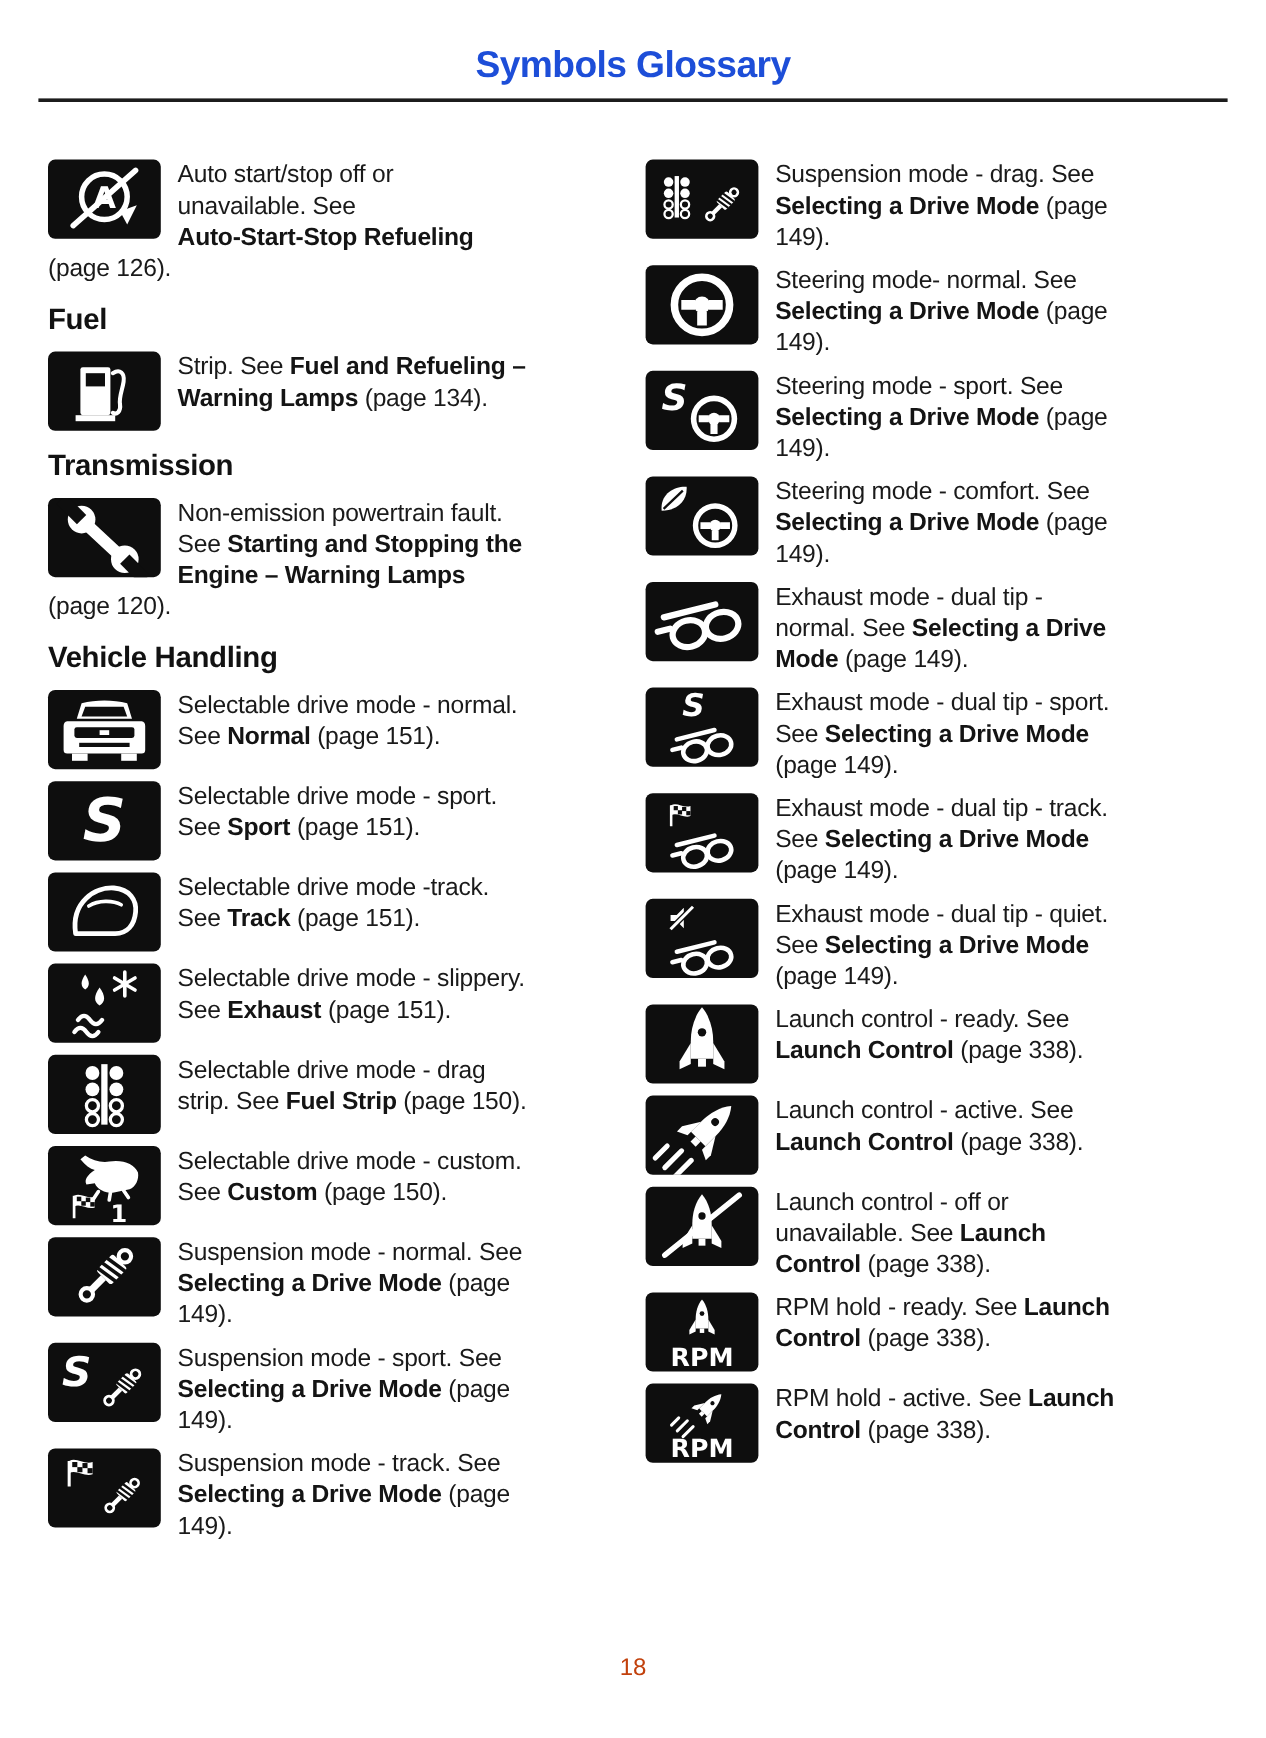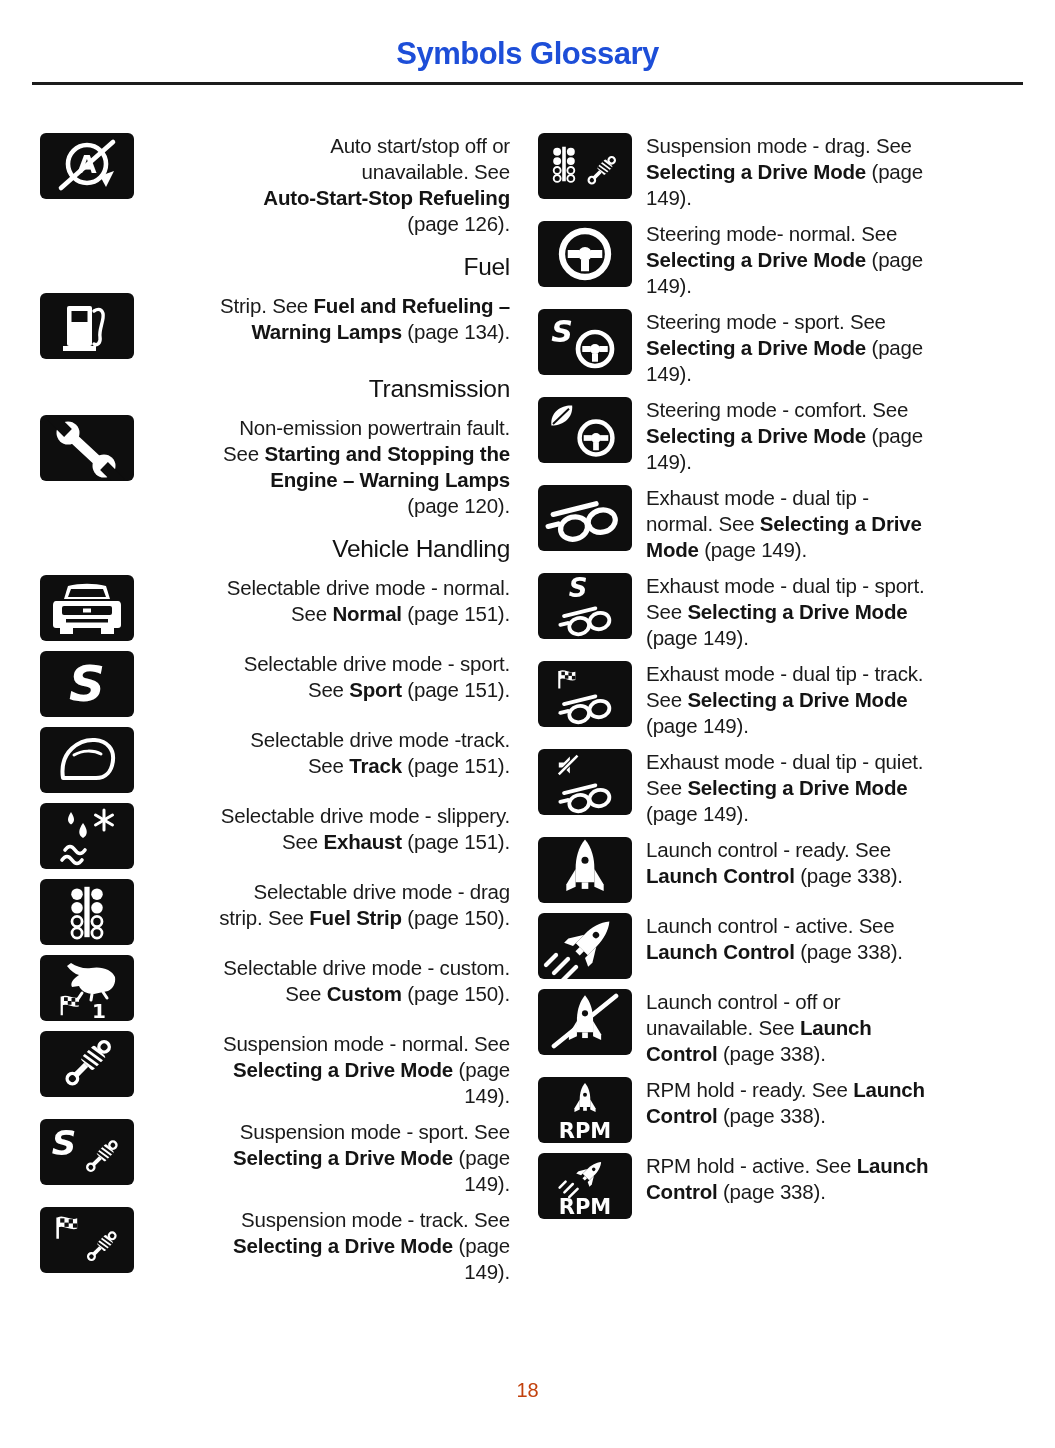--- a/index.html
+++ b/index.html
@@ -8,36 +8,36 @@
     background:#ffffff;color:#1a1a1a;
     font-family:"Liberation Sans","DejaVu Sans",sans-serif;
   }
   .page-title{
     margin:36px 0 10px;text-align:center;
     font-size:31px;font-weight:bold;color:#1d4ed8;letter-spacing:-0.5px;
   }
   .title-rule{border:none;border-top:3px solid #1c1c1c;margin:0 32px;}
   .cols{display:flex;gap:28px;padding:0 40px;margin-top:48px;align-items:flex-start;}
   .col{flex:0 0 auto;}
-  .col-left{width:470px;text-align:right;}
+  .col-left{width:470px;}
   .col-right{width:474px;}
   .entry{margin-bottom:10px;}
   .entry::after{content:"";display:block;clear:both;}
   .tile{
     float:left;width:94px;height:66px;margin-right:14px;
     background:#0e0e0e;border-radius:6px;display:block;
   }
   .tile svg{display:block;}
   .txt{
     margin:0;font-size:20.5px;line-height:26px;letter-spacing:-0.2px;
     white-space:pre-line;color:#1a1a1a;
   }
   .txt .b{font-weight:bold;color:#141414;}
   .heading{
-    font-size:24.5px;font-weight:normal;color:#121212;
+    font-size:24.5px;font-weight:bold;color:#121212;
     margin:16px 0 12px;letter-spacing:-0.3px;
   }
   .footer{
     position:absolute;left:0;bottom:46px;width:100%;
     text-align:center;font-size:20px;color:#c2410c;
   }
 </style>
 </head>
 <body>
 

